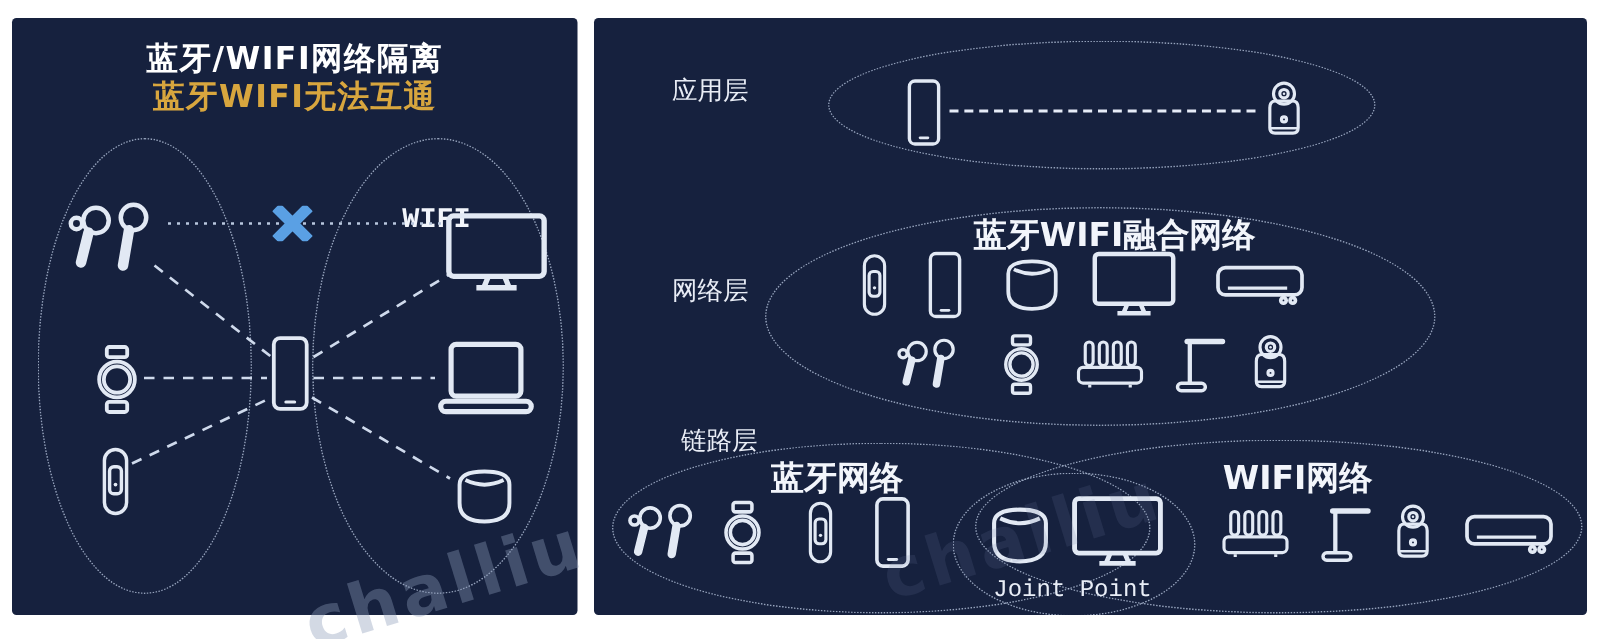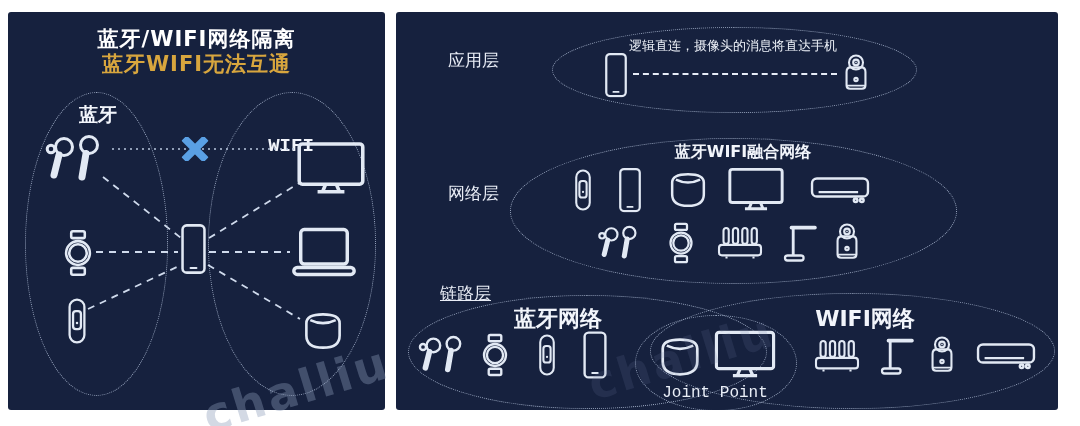--- a/index.html
+++ b/index.html
@@ -13,21 +13,21 @@
   .ell{position:absolute;border:1.6px dotted rgba(198,212,236,.72);border-radius:50%;}
 
   
   .t{position:absolute;color:#f2f5fb;white-space:nowrap;}
   .center{text-align:center;}
   .title1{left:0;top:13px;width:100%;font-size:21px;font-weight:700;letter-spacing:1px;color:#ffffff;}
   .title2{left:0;top:38px;width:100%;font-size:21px;font-weight:700;letter-spacing:1px;color:#d8a63e;}
   .zone-label{font-size:19px;font-weight:700;}
   .latin{font-family:"Liberation Mono","DejaVu Sans Mono",monospace;margin-top:32px;}
   .layer-label{font-size:17px;color:#e9edf6;}
-  .net-title{font-size:16px;font-weight:700;}
+  .net-title{font-size:22px;font-weight:700;}
   .app-note{font-size:13px;color:#eef2f9;}
   .sub-title{font-size:22px;font-weight:700;}
   .joint-label{font-size:16px;font-family:"Liberation Mono","DejaVu Sans Mono",monospace;color:#e9eef7;}
 
   
   .icon{position:absolute;display:block;color:#e2e9f4;}
   .icon svg{width:100%;height:100%;display:block;}
   .holder{position:absolute;}
   .i-earbuds{width:46px;height:36px}.i-watch{width:30px;height:42px}.i-band{width:18px;height:42px}
   .i-phone{width:24px;height:46px}.i-monitor{width:56px;height:46px}.i-speaker{width:40px;height:38px}
@@ -48,21 +48,21 @@
   .wifi-col .icon:nth-child(2){left:283px;top:215px}
   .wifi-col .icon:nth-child(3){left:294px;top:299px}
   .center-phone{left:172px;top:211px;}
 
   .blocked-x{position:absolute;left:173px;top:125px;width:28px;height:24px;color:#5aa0e4;}
   .blocked-x svg{width:100%;height:100%;display:block;}
 
   
   .lbl-app{left:52px;top:37px;}
   .lbl-net{left:52px;top:170px;}
-  .lbl-link{left:44px;top:270px;text-decoration:underline;}
+  .lbl-link{left:58px;top:270px;}
   .app-ellipse{left:156px;top:15px;width:363px;height:84px;}
   .net-ellipse{left:114px;top:126px;width:445px;height:144px;}
   .bt-ellipse{left:12px;top:283px;width:357px;height:112px;}
   .wifi-ellipse{left:254px;top:281px;width:403px;height:114px;}
   .joint-ellipse{left:239px;top:303px;width:160px;height:94px;}
   .app-note{left:179px;top:25px;width:316px;}
   .net-title-pos{left:227px;top:130px;width:240px;}
   .bt-title-pos{left:92px;top:292px;width:140px;}
   .wifi-title-pos{left:399px;top:292px;width:140px;}
   .joint-label-pos{left:249px;top:372px;width:140px;}
@@ -205,21 +205,20 @@
 
 <div class="stage">
 
   <div class="panel panel-left">
     <div class="t title1 center">蓝牙/WIFI网络隔离</div>
     <div class="t title2 center">蓝牙WIFI无法互通</div>
 
     <div class="ell" style="left:17px;top:80px;width:141px;height:302px;"></div>
     <div class="ell" style="left:200px;top:80px;width:166px;height:302px;"></div>
 
-    <div class="t zone-label center" style="left:50px;top:90px;width:80px;">蓝牙</div>
     <div class="t zone-label latin center" style="left:243px;top:91px;width:80px;">WIFI</div>
 
     <svg class="lines" viewBox="0 0 377 398">
       <g fill="none" stroke="#cfdaec" stroke-width="1.8" stroke-dasharray="7 6">
         <line x1="95" y1="165" x2="173" y2="226"></line>
         <line x1="88" y1="240" x2="170" y2="240"></line>
         <line x1="80" y1="297" x2="173" y2="253"></line>
         <line x1="201" y1="226" x2="293" y2="170"></line>
         <line x1="201" y1="240" x2="282" y2="240"></line>
         <line x1="200" y1="253" x2="292" y2="307"></line>
@@ -276,21 +275,20 @@
     </span>
   </div>
 
   <div class="panel panel-right">
 
     <div class="t layer-label lbl-app">应用层</div>
     <div class="t layer-label lbl-net">网络层</div>
     <div class="t layer-label lbl-link">链路层</div>
 
     <div class="ell app-ellipse"></div>
-    <div class="t app-note center">逻辑直连，摄像头的消息将直达手机</div>
     <div class="holder app-phone">
         <span class="icon i-phone">
           <svg viewBox="0 0 32 60">
             <use href="#sym-phone"></use>
           </svg>
         </span>
       </div>
     <div class="holder app-cam">
         <span class="icon i-camera">
           <svg viewBox="0 0 40 58">

